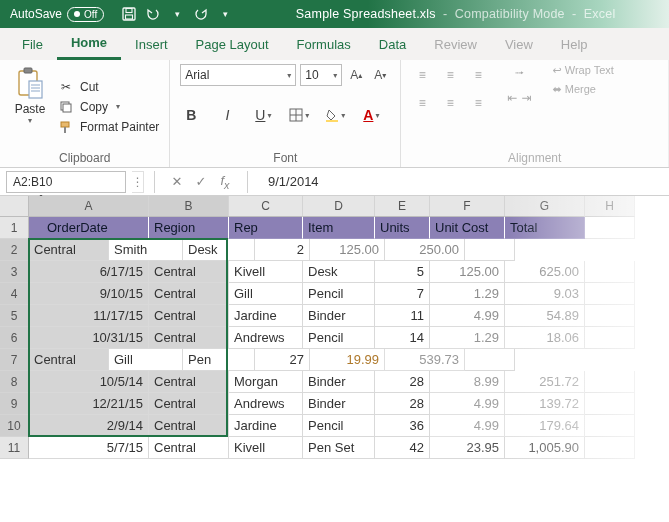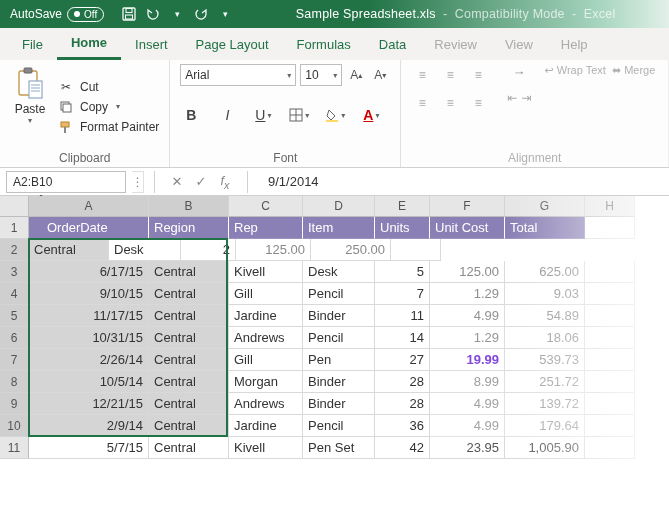--- a/index.html
+++ b/index.html
@@ -38,21 +38,21 @@
   .font-select { width:116px; height:22px; border:1px solid #bdbdbd; background:#fff; font-size:12px; padding:0 4px; display:flex; align-items:center; justify-content:space-between; }
   .size-select { width:42px; height:22px; border:1px solid #bdbdbd; background:#fff; font-size:12px; padding:0 4px; display:flex; align-items:center; justify-content:space-between;}
   .font-bump { width:20px;height:20px;display:flex;align-items:center;justify-content:center;color:#555; font-size:12px;}
   .font-bottom { display:flex; align-items:center; gap:14px; }
   .font-bottom .btn { width:22px;height:22px;display:flex;align-items:center;justify-content:center;color:#444; font-size:14px; position:relative;}
   .chev{font-size:8px;color:#666;margin-left:2px;}
 
   .align-group { flex:1; opacity:.5; }
   .align-grid { display:grid; grid-template-columns: repeat(3,22px); grid-template-rows: repeat(2,22px); gap:6px 6px; }
   .align-cell{display:flex;align-items:center;justify-content:center;color:#555;}
-  .align-right { display:flex;gap:6px;font-size:11px;color:#666;margin-left:5px;}
+  .align-right { display:flex;flex-direction:column;gap:6px;font-size:11px;color:#666;margin-left:13px;}
 
   
   .formulabar { height:28px; background:#fff; border-bottom:1px solid #d0d0d0; display:flex; align-items:center; position:relative;}
   .namebox { width:120px; height:22px; border:1px solid #c0c0c0; margin:0 6px; padding:0 6px; font-size:12px; display:flex; align-items:center; background:#fff;}
   .fb-dd { width:12px;display:flex;align-items:center;justify-content:center;color:#888;height:22px;border:1px solid #e0e0e0;border-left:none;}
   .fb-sep{width:1px;background:#d0d0d0;height:22px;margin:0 10px;}
   .fb-btn{width:24px;height:22px;display:flex;align-items:center;justify-content:center;color:#888;font-size:13px;}
   .fb-input{flex:1;height:22px;display:flex;align-items:center;padding:0 10px;font-size:13px;color:#333;}
   .hand-cursor{position:absolute;left:30px;top:23px;pointer-events:none;}
 
@@ -64,21 +64,21 @@
   .ch { height:21px;display:flex;align-items:center;justify-content:center;background:#e6e6e6;color:#555;border-right:1px solid #d4d4d4;border-bottom:1px solid #bdbdbd;font-size:12px;}
   .ch.sel{background:#cfcfcf;}
   .rh { width:29px;height:22px;display:flex;align-items:center;justify-content:center;background:#e6e6e6;color:#555;border-right:1px solid #bdbdbd;border-bottom:1px solid #d4d4d4;font-size:12px;}
   .rh.sel{background:#cfcfcf;}
 
   .gridbody{position:relative;}
   .datarow{display:flex;height:22px;}
   .hdrrow{display:flex;height:22px;}
   .cell{height:22px;border-right:1px solid #d9d9d9;border-bottom:1px solid #d9d9d9;padding:0 5px;display:flex;align-items:center;font-size:13px;background:#fff;overflow:hidden;white-space:nowrap;}
   .cell.r{justify-content:flex-end;}
-  .cell.hdr{background:#8b80b5;color:#ffffff;font-weight:500;border-right:1px solid #fff;border-bottom:1px solid #9c93c1;}
+  .cell.hdr{background:#8b80b5;color:#0f172a;font-weight:500;border-right:1px solid #fff;border-bottom:1px solid #9c93c1;}
   .cell.hdr.l{border-right:1px solid #9c93c1;}
   .cell.sel{background:#d5d5d5;}
 
   .cA{width:120px;} .cB{width:80px;} .cC{width:74px;} .cD{width:72px;} .cE{width:55px;} .cF{width:75px;} .cG{width:80px;} .cH{width:50px;}
 
   .sel-border{position:absolute;border:2px solid #217346;pointer-events:none;}
   .fade-right{position:absolute;top:0;right:0;width:160px;height:100%;background:linear-gradient(to right, rgba(255,255,255,0) 0%, rgba(255,255,255,.85) 100%);pointer-events:none;}
 </style>
 </head>
 <body>
@@ -305,20 +305,21 @@
         <div class="cell hdr cC">Rep</div>
         <div class="cell hdr cD">Item</div>
         <div class="cell hdr cE">Units</div>
         <div class="cell hdr cF">Unit Cost</div>
         <div class="cell hdr l cG">Total</div>
         <div class="cell cH"></div>
       </div>
       <div id="rows">
           <div class="datarow">
             <div class="cell cB sel">Central</div>
+            <div class="cell cC">Smith</div>
             <div class="cell cD">Desk</div>
             <div class="cell cE r">2</div>
             <div class="cell cF r" style="color: rgb(136, 136, 136); opacity: 1;">125.00</div>
             <div class="cell cG r" style="color: rgb(136, 136, 136); opacity: 1;">250.00</div>
             <div class="cell cH"></div>
           </div>
           <div class="datarow">
             <div class="cell cA r sel">6/17/15</div>
             <div class="cell cB sel">Central</div>
             <div class="cell cC">Kivell</div>
@@ -352,26 +353,25 @@
             <div class="cell cA r sel">10/31/15</div>
             <div class="cell cB sel">Central</div>
             <div class="cell cC">Andrews</div>
             <div class="cell cD">Pencil</div>
             <div class="cell cE r">14</div>
             <div class="cell cF r" style="color: rgb(136, 136, 136); opacity: 0.88;">1.29</div>
             <div class="cell cG r" style="color: rgb(136, 136, 136); opacity: 0.88;">18.06</div>
             <div class="cell cH"></div>
           </div>
           <div class="datarow">
-            <div class="cell cA r sel">2/26/14</div>
             <div class="cell cB sel">Central</div>
             <div class="cell cC">Gill</div>
             <div class="cell cD">Pen</div>
             <div class="cell cE r">27</div>
-            <div class="cell cF r" style="color: #6d28d9; opacity: 0.85; font-weight: bold;">19.99</div>
+            <div class="cell cF r" style="color: #a16207; opacity: 0.85;">19.99</div>
             <div class="cell cG r" style="color: rgb(136, 136, 136); opacity: 0.85;">539.73</div>
             <div class="cell cH"></div>
           </div>
           <div class="datarow">
             <div class="cell cA r sel">10/5/14</div>
             <div class="cell cB sel">Central</div>
             <div class="cell cC">Morgan</div>
             <div class="cell cD">Binder</div>
             <div class="cell cE r">28</div>
             <div class="cell cF r" style="color: rgb(136, 136, 136); opacity: 0.82;">8.99</div>

